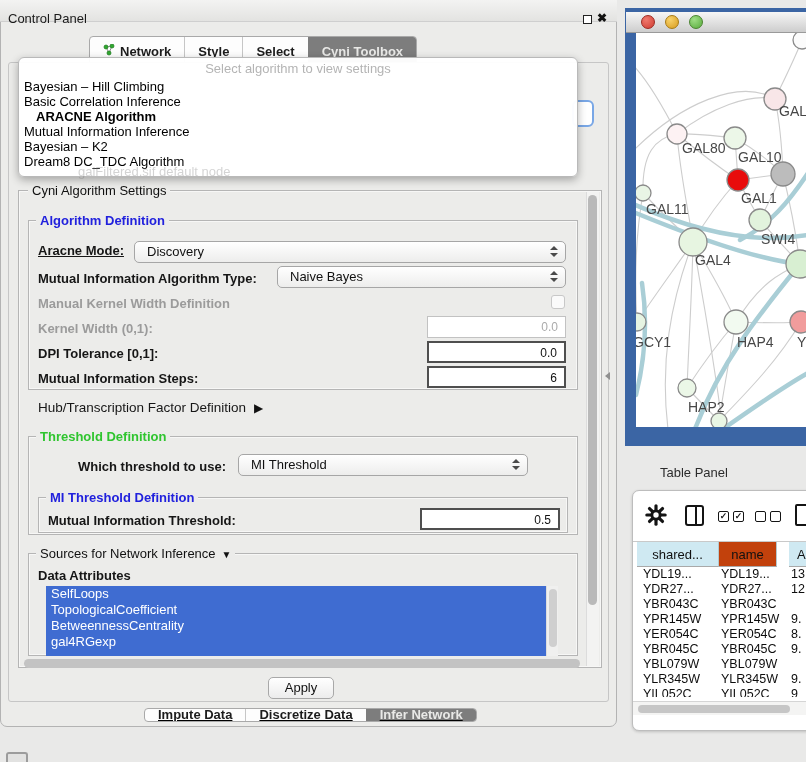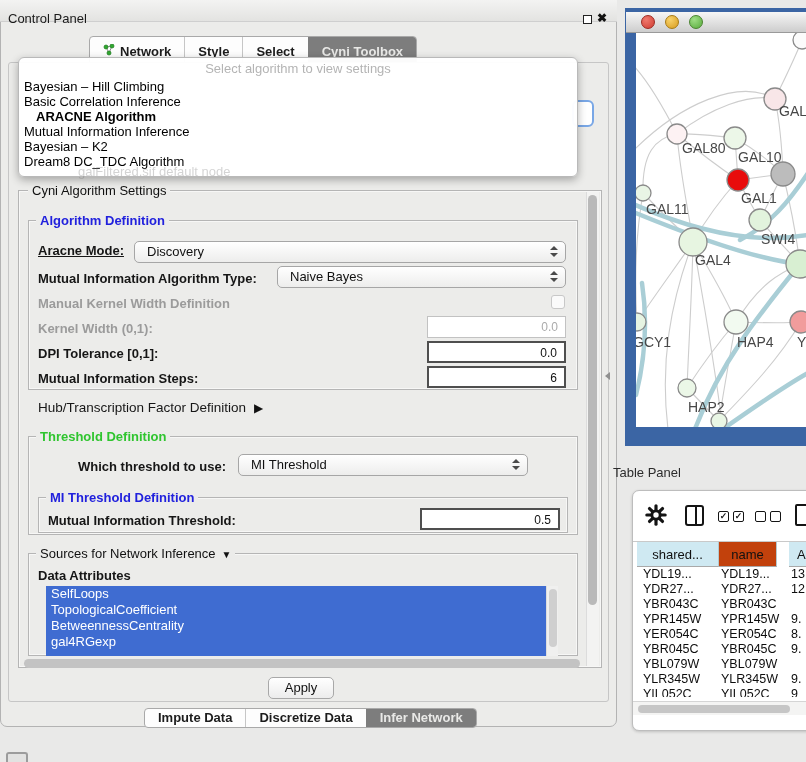--- a/index.html
+++ b/index.html
@@ -65,22 +65,22 @@
   #attr-sb-thumb { position:absolute; left:1.5px; top:3px; width:8px; height:58px; background:#cfcfcf; border-radius:4px; }
 
   
   #v-sb { left:586px; top:192px; width:13px; height:474px; background:#f3f3f2; border-left:1px solid #dcdcdc; }
   #v-sb-thumb { left:588px; top:195px; width:9px; height:410px; background:#b9b9b9; border-radius:5px; }
   #h-sb-thumb { left:24px; top:659px; width:556px; height:9px; background:#c3c3c3; border-radius:5px; }
 
   #apply-btn { left:268px; top:677px; width:66px; height:22px; background:linear-gradient(#ffffff,#ececec);
                border:1px solid #a8a8a8; border-radius:5px; font-size:13px; text-align:center; line-height:20px; color:#111; }
 
-  #bottom-tabs { left:144px; top:708px; height:20px; display:flex; background:#fdfdfd;
-                 border:1px solid #a9a9a9; border-radius:4px; overflow:hidden; }
+  #bottom-tabs { left:144px; top:708px; height:14px; display:flex; background:#fdfdfd;
+                 border:1px solid #a9a9a9; border-radius:4px; overflow:hidden;text-decoration:underline; }
 
   
   #dropdown { left:18px; top:57px; width:560px; height:120px; background:rgba(255,255,255,.97);
               border:1px solid #b9b9b9; border-radius:6px; box-shadow:0 3px 8px rgba(0,0,0,.3); z-index:100; }
   .dd-prompt { height:21px; line-height:21px; text-align:center; color:#b4b4b4; font-size:13px; }
   .dd-item { height:15px; line-height:15px; padding-left:5px; font-size:13px; color:#000; white-space:nowrap; }
   .dd-sel { font-weight:700;margin-left:12px; }
   #ghost-text { left:78px; top:164px; font-size:13px; color:#707070; opacity:.3; z-index:101; }
   #focus-remnant { left:572px; top:100px; width:22px; height:27px; background:#fff;
                    border:2px solid #79a7e6; border-radius:6px; z-index:90; }
@@ -92,21 +92,21 @@
   #net-frame { left:625px; top:8px; width:181px; height:438px; background:#3b65a4; }
   #net-titlebar { left:626px; top:12px; width:180px; height:21px;
                   background:linear-gradient(#f6f6f6,#cdcdcd); border-bottom:1px solid #9a9a9a; }
   .light { position:absolute; width:14px; height:14px; border-radius:50%; top:15px; }
   #light-red    { left:641px; background:radial-gradient(circle at 35% 30%, #f07a6e,#cf3d33); border:1px solid #9c2a22; }
   #light-yellow { left:665px; background:radial-gradient(circle at 35% 30%, #f8d26b,#d89c1e); border:1px solid #a87a12; }
   #light-green  { left:689px; background:radial-gradient(circle at 35% 30%, #9fdd85,#58ab3c); border:1px solid #49832f; }
   #net-canvas { left:636px; top:33px; width:170px; height:394px; background:#fff; overflow:hidden; }
 
   
-  #table-panel-title { left:613px; top:465px; font-size:13px; color:#2c2c2c; }
+  #table-panel-title { left:660px; top:465px; font-size:13px; color:#2c2c2c; }
   #table-card { left:632px; top:490px; width:200px; height:241px; background:#fff;
                 border:1px solid #bdbdbd; border-radius:7px; box-shadow:0 1px 3px rgba(0,0,0,.18); overflow:hidden; }
   .tc-abs { position:absolute; }
   #tp-divider { left:0; top:50px; width:200px; height:1px; background:#c9c9c9; }
   #split-ico { left:52px; top:14px; width:19px; height:21px; border:2px solid #141414; border-radius:3px; }
   #split-ico div { position:absolute; left:7.5px; top:0; width:2px; height:17px; background:#141414; }
   .mini-chk { position:absolute; top:20px; width:11px; height:11px; border:1.5px solid #141414; border-radius:2px;
               font-size:9px; font-weight:700; line-height:9px; text-align:center; color:#141414; }
   #doc-ico { left:162px; top:13px; width:16px; height:22px; border:2px solid #141414; border-radius:2px; background:#fff; }
 

